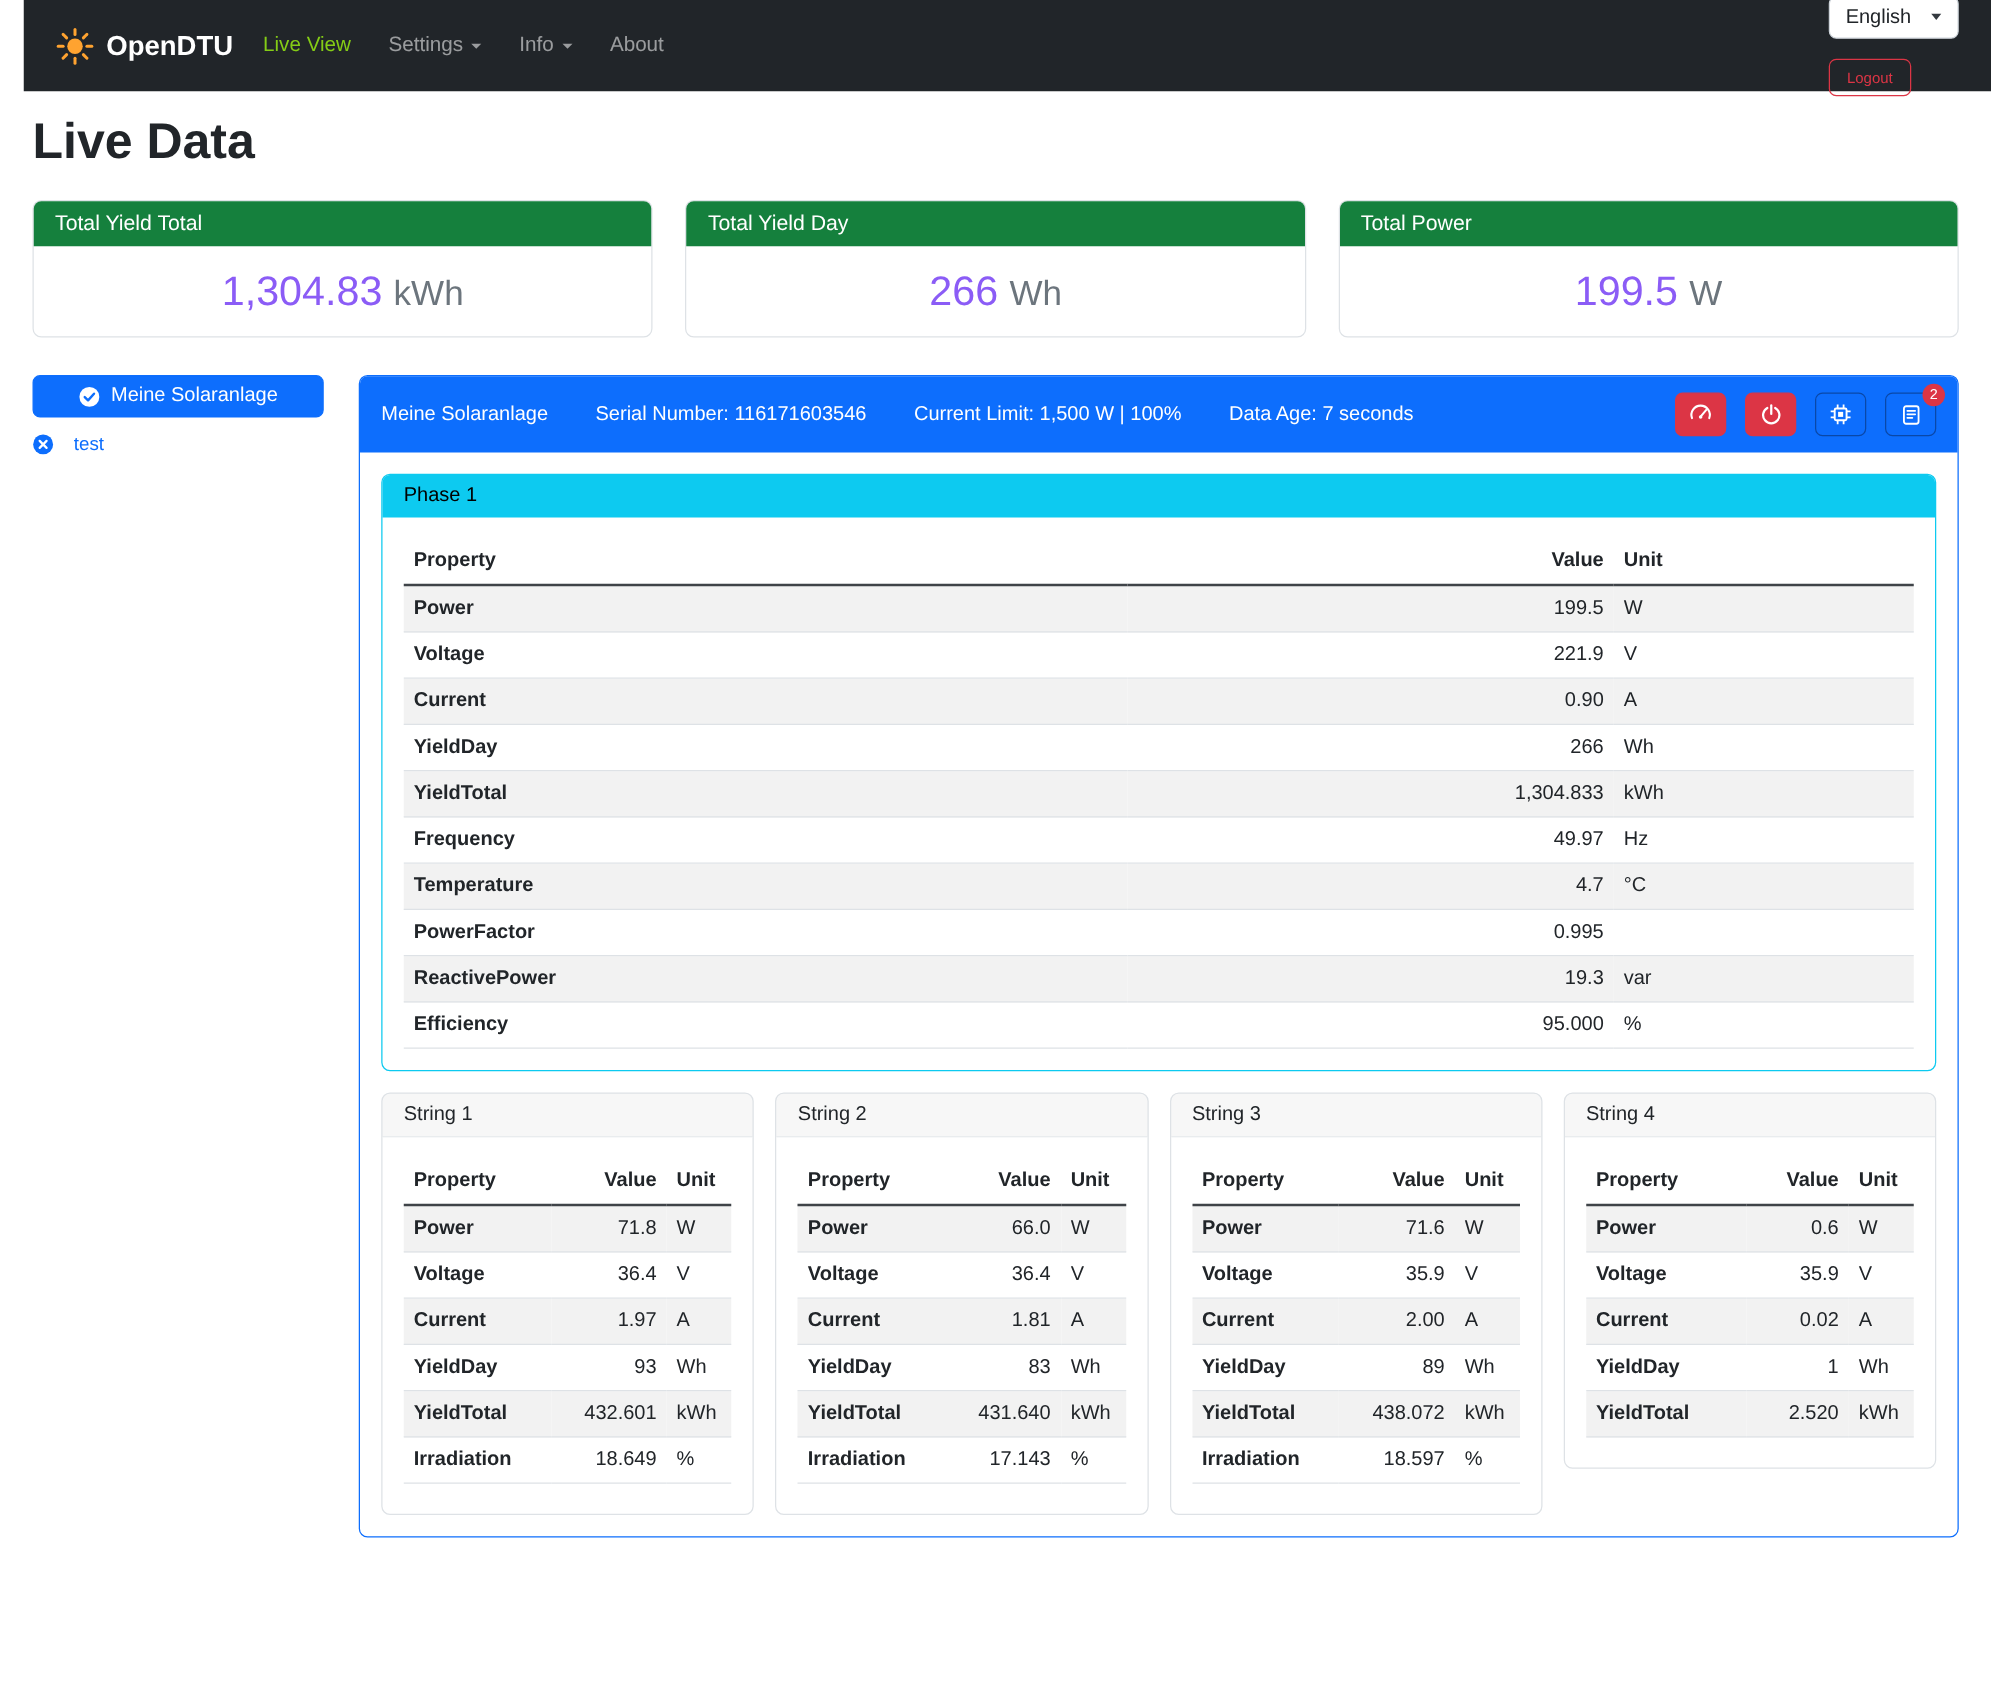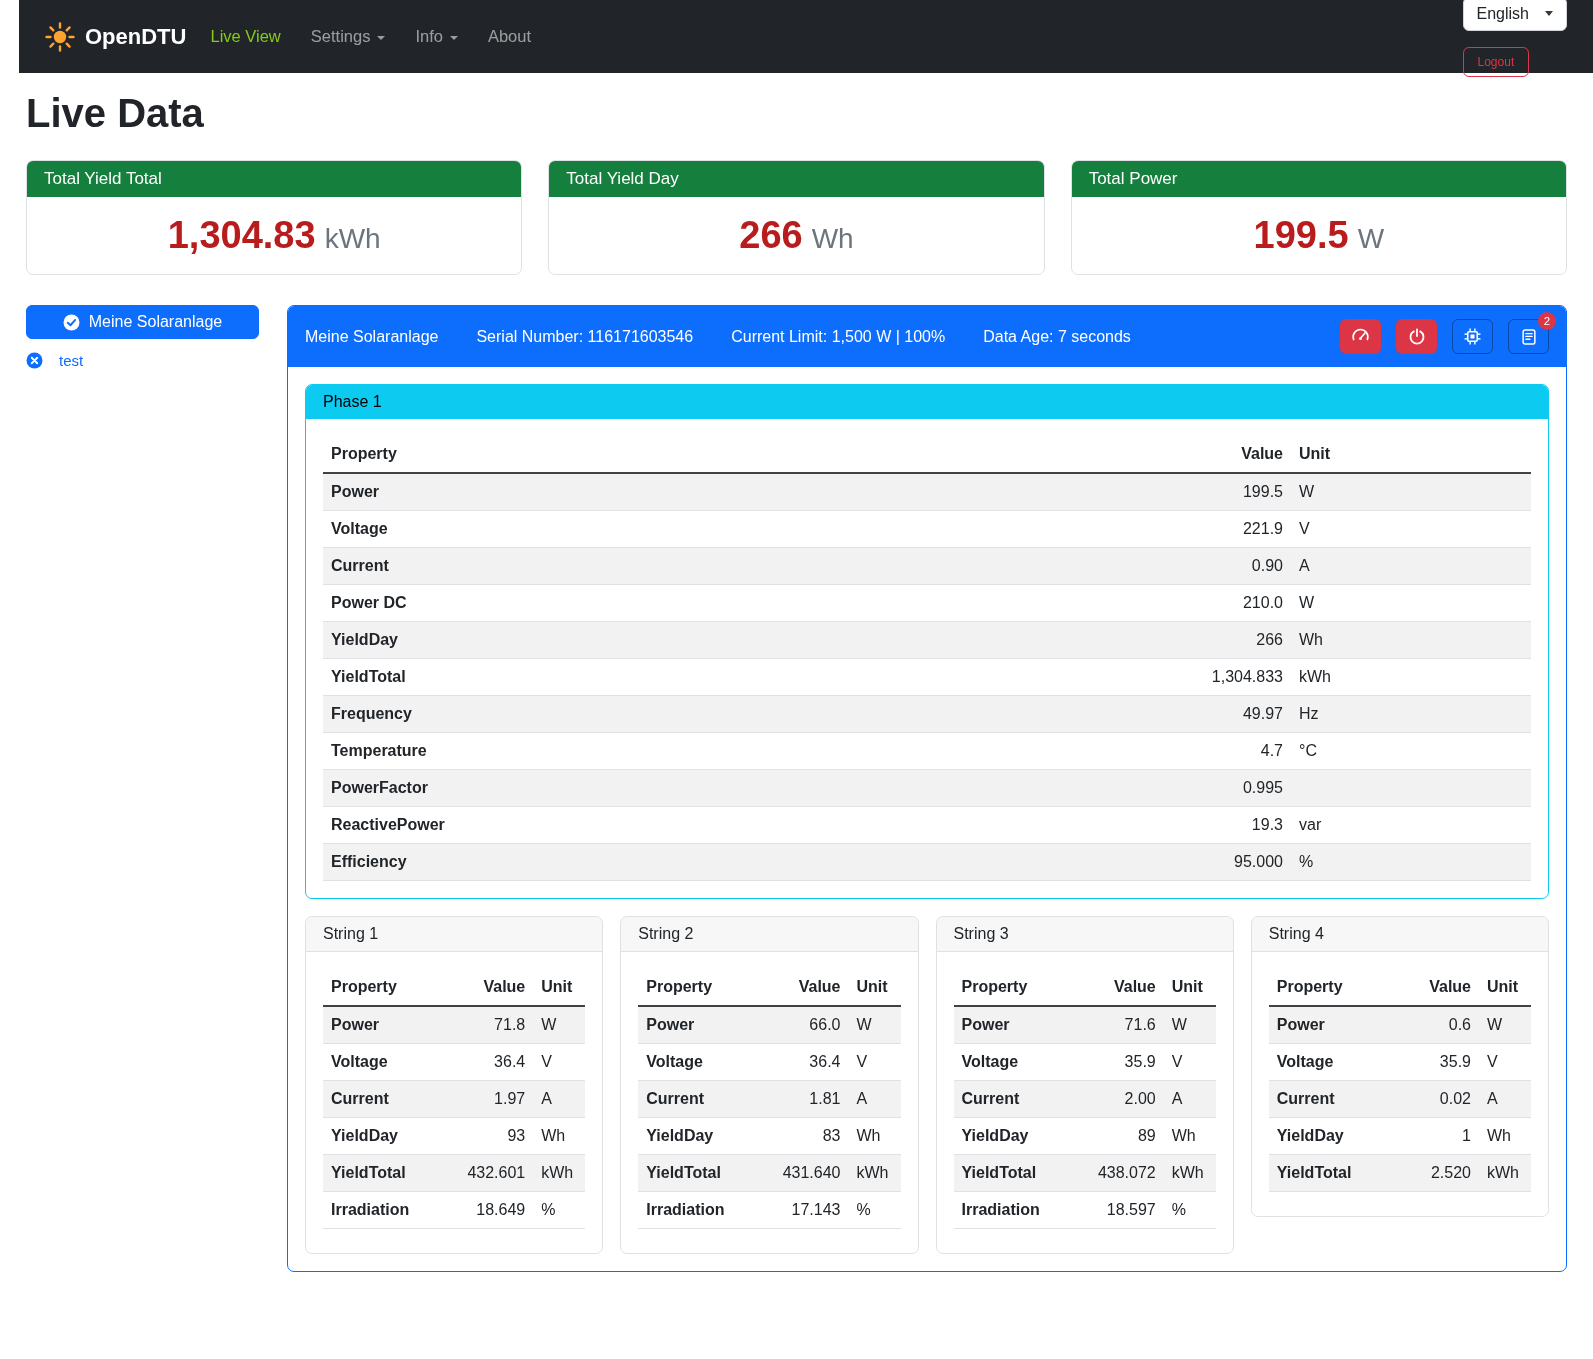--- a/index.html
+++ b/index.html
@@ -52,21 +52,21 @@
   
   .page-title { font-size:40px; font-weight:700; margin:18px 26px 24px; }
 
   .totals { display:flex; gap:26px; margin:0 26px 30px; }
   .tcard { flex:1; border:1px solid #dee2e6; border-radius:7px; background:#fff; }
   .tcard-head {
     background:#15803d; color:#fff; font-size:17px; padding:8px 17px;
     border-radius:6px 6px 0 0;
   }
   .tcard-body { padding:17px; text-align:center; }
-  .tval { font-size:38px; font-weight:700; color:#b91c1c; }
+  .tval { font-size:33px; font-weight:400; color:#8b5cf6; }
   .tunit { font-size:28px; color:#6c757d; margin-left:9px; font-weight:400; }
 
   .layout { display:flex; align-items:flex-start; gap:28px; margin:0 26px 28px; }
 
   
   .sidebar { width:233px; flex-shrink:0; }
   .inv-btn {
     background:#0d6efd; border:1px solid #0d6efd; color:#fff; width:100%;
     border-radius:6px; padding:7px 10px; font-size:16px;
     display:flex; align-items:center; justify-content:center; gap:9px;
@@ -292,25 +292,20 @@
                   <th>Voltage</th>
                   <td class="val">221.9</td>
                   <td>V</td>
                 </tr>
               <tr>
                   <th>Current</th>
                   <td class="val">0.90</td>
                   <td>A</td>
                 </tr>
               <tr>
-                  <th>Power DC</th>
-                  <td class="val">210.0</td>
-                  <td>W</td>
-                </tr>
-              <tr>
                   <th>YieldDay</th>
                   <td class="val">266</td>
                   <td>Wh</td>
                 </tr>
               <tr>
                   <th>YieldTotal</th>
                   <td class="val">1,304.833</td>
                   <td>kWh</td>
                 </tr>
               <tr>

